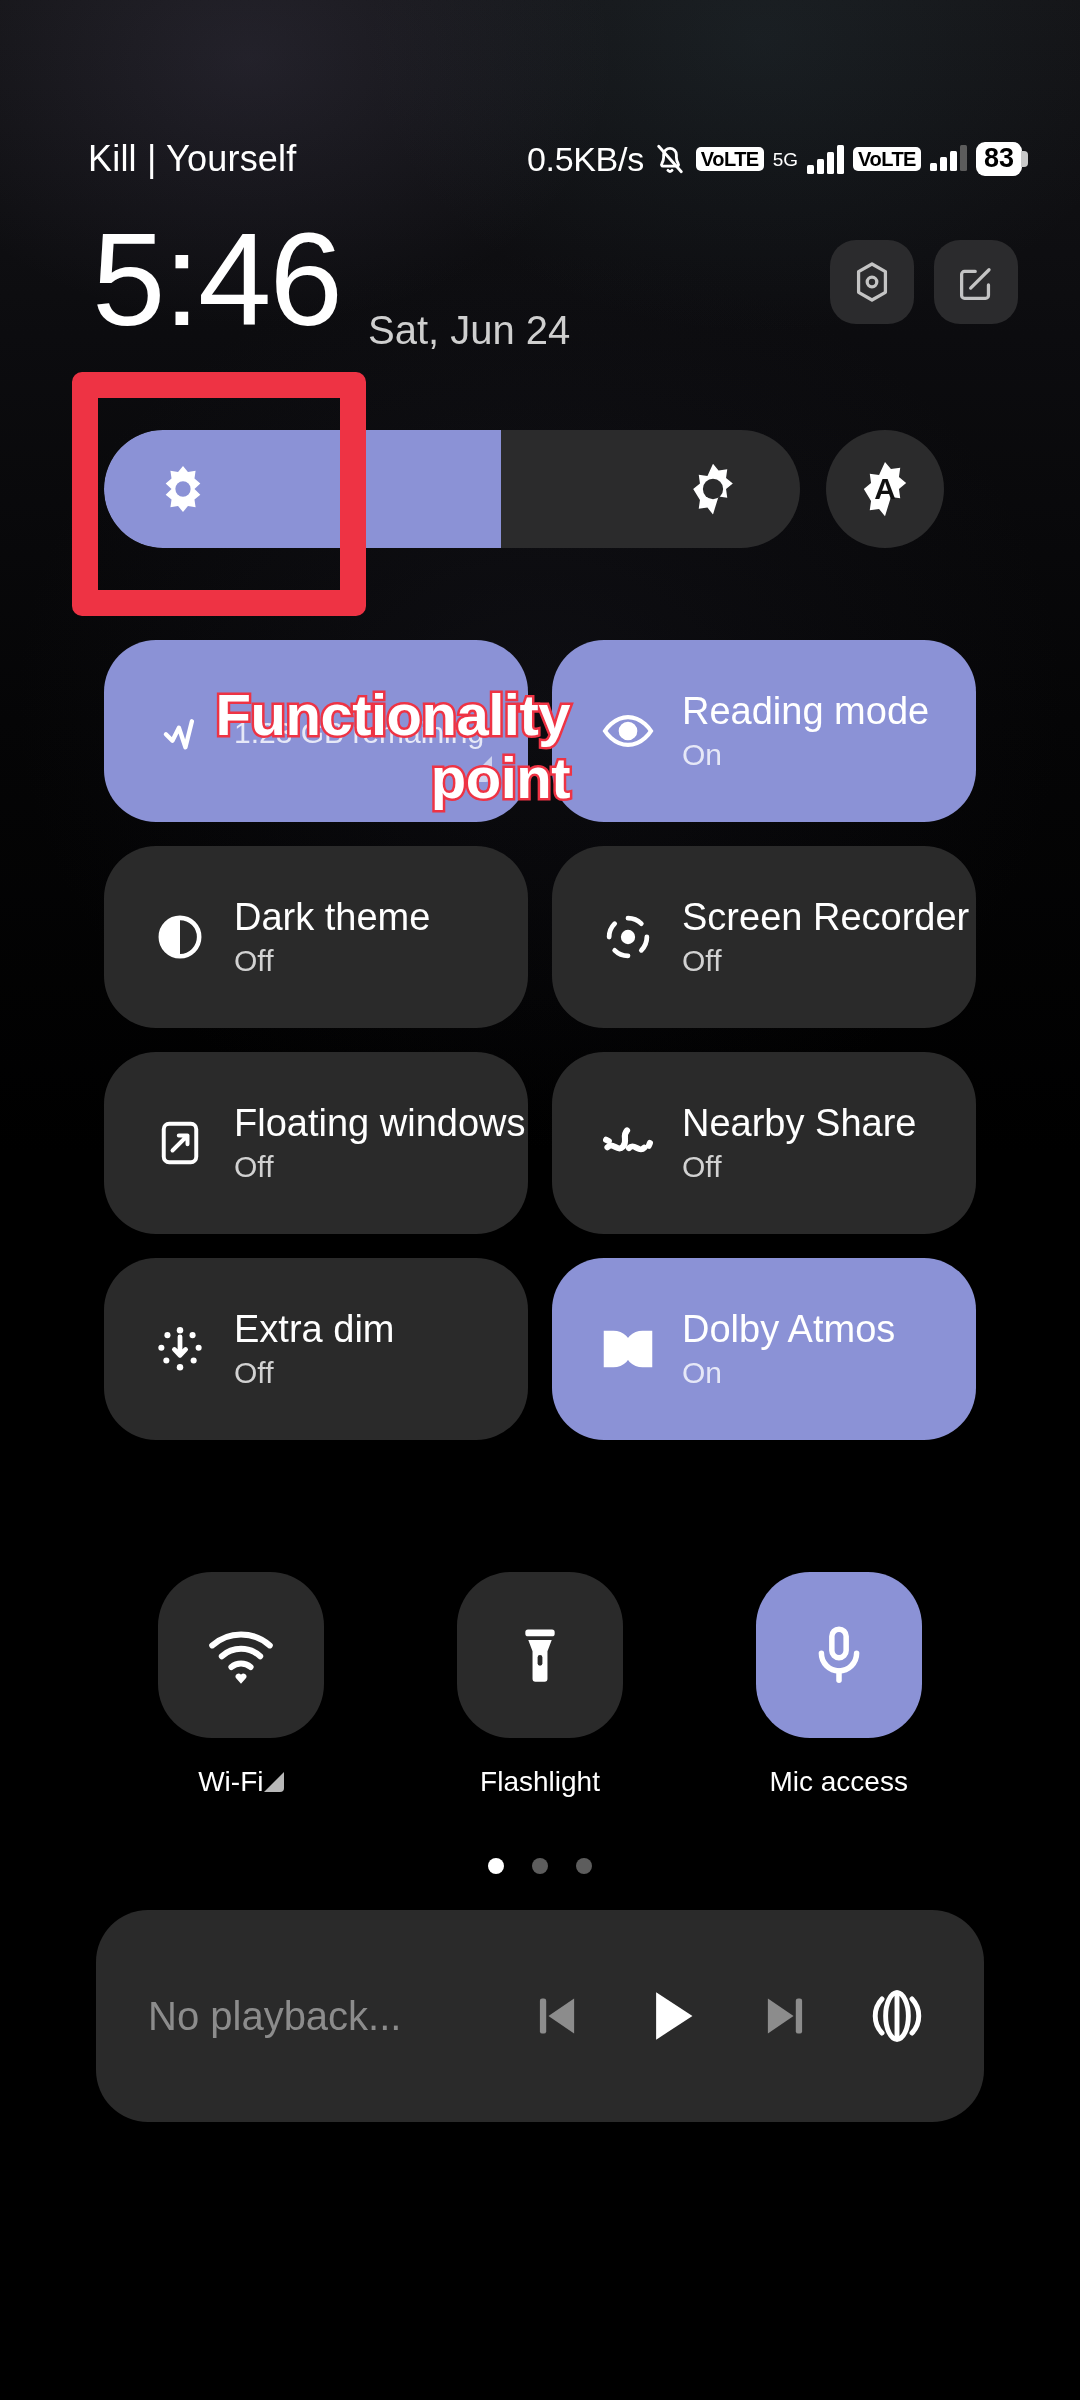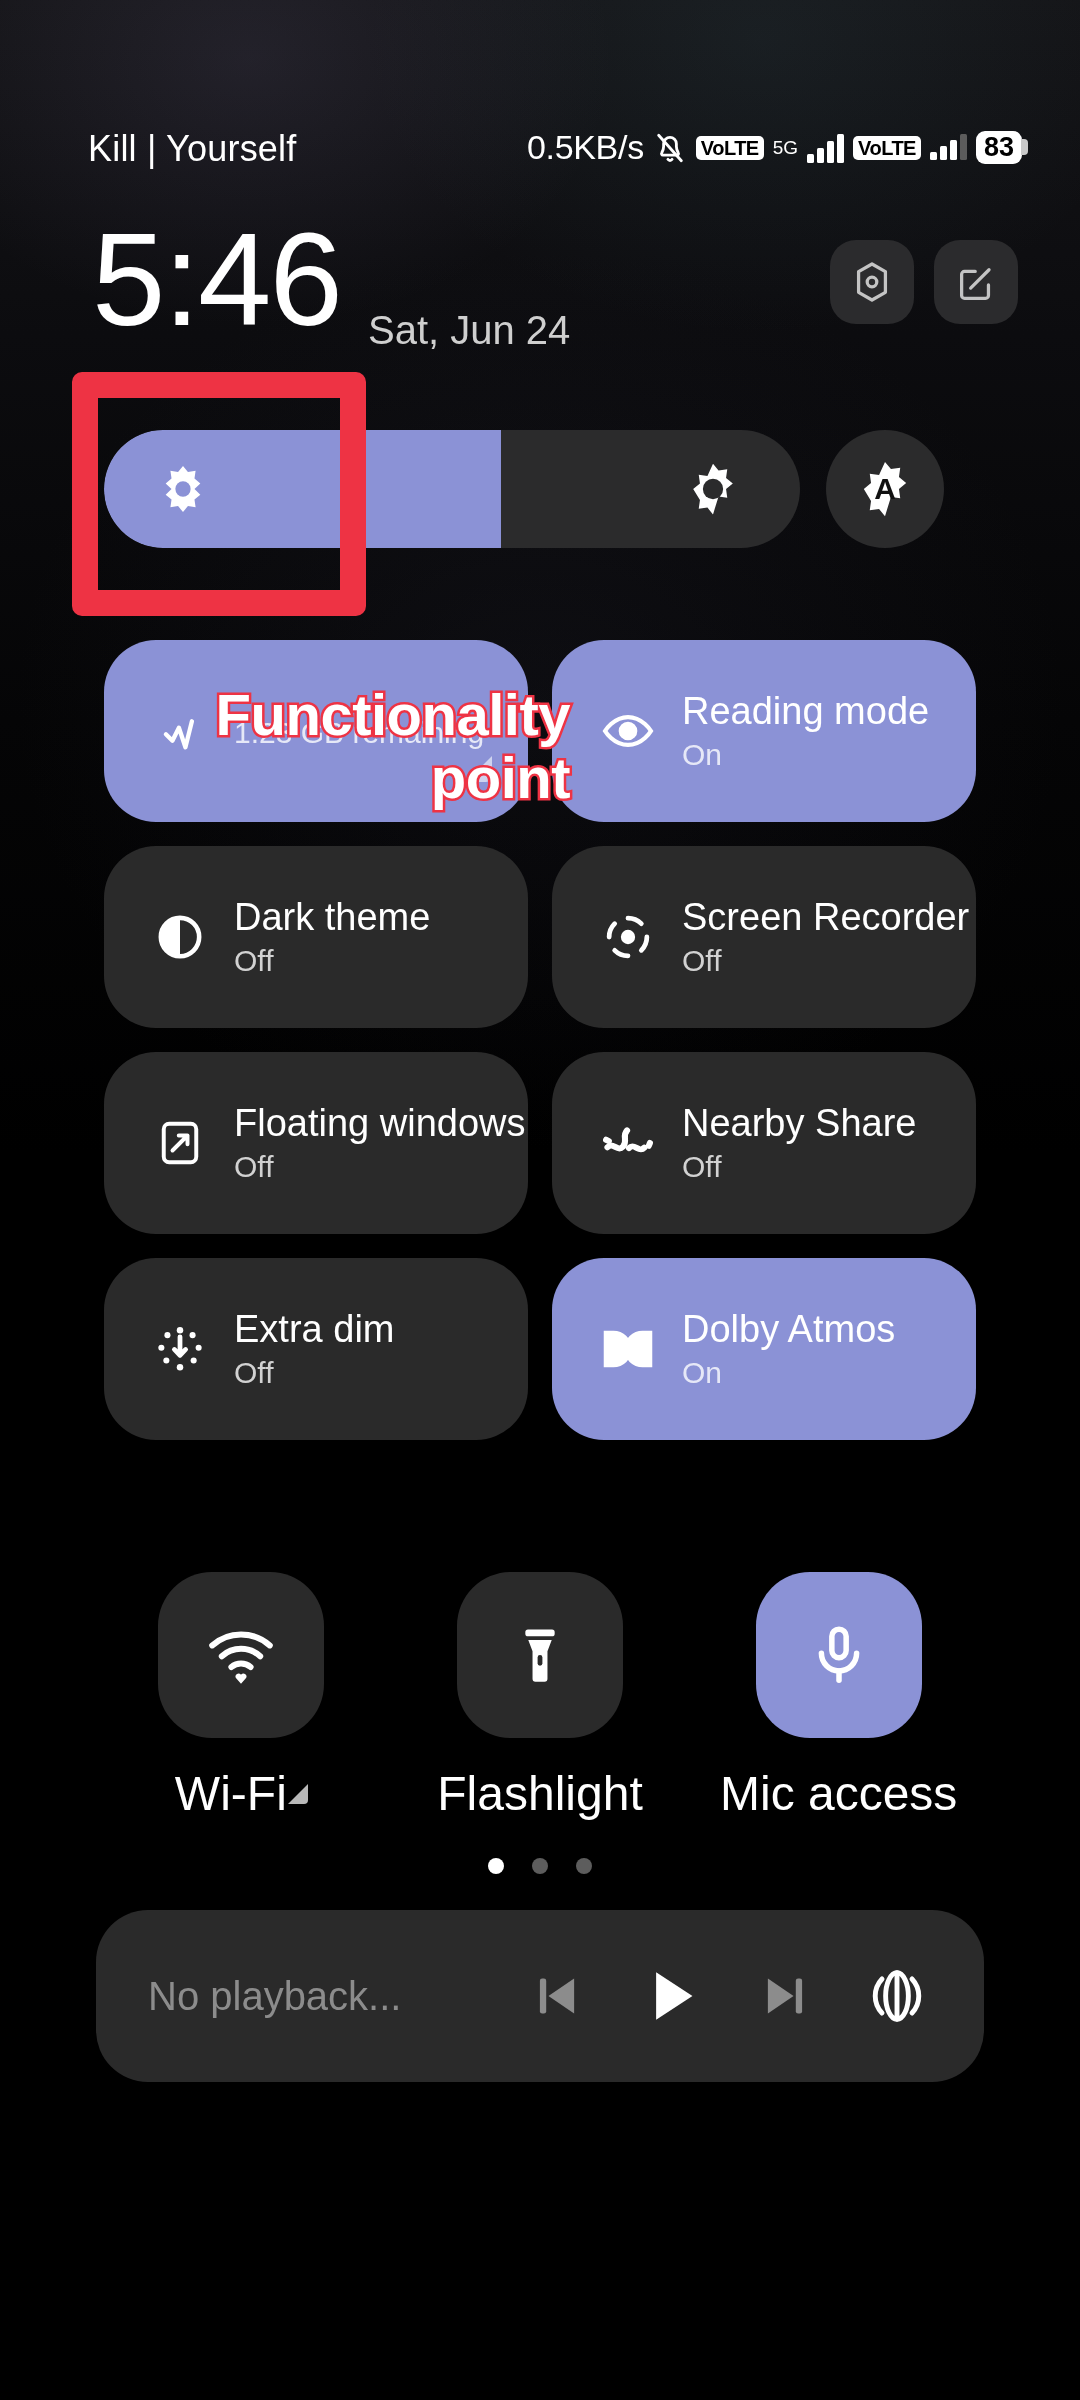--- a/index.html
+++ b/index.html
@@ -15,21 +15,21 @@
     background:
       radial-gradient(520px 380px at 250px 60px, rgba(120,110,150,0.16), rgba(0,0,0,0) 70%),
       radial-gradient(560px 420px at 760px 40px, rgba(70,110,120,0.13), rgba(0,0,0,0) 70%),
       radial-gradient(700px 600px at 540px 700px, rgba(40,40,55,0.22), rgba(0,0,0,0) 75%),
       linear-gradient(180deg,#141417 0%,#0c0c0f 14%,#050506 30%,#000 48%,#000 100%);
   }
 
   
   #statusbar {
     position:absolute; top:128px; left:0; width:1080px; height:62px;
-    display:flex; align-items:flex-start;gap:43px;
+    display:flex; align-items:center;gap:43px;
   }
   .carrier { margin-left:88px; color:#fff; font-size:36px; letter-spacing:.2px; white-space:nowrap; }
   .sb-right { margin-left:auto; margin-right:52px; display:flex; align-items:center; gap:9px; }
   .netspeed { color:#fff; font-size:34px; letter-spacing:-.3px; }
   .volte-badge {
     background:#fff; color:#000; border-radius:5px;
     font-size:20px; font-weight:bold; padding:2px 5px; line-height:1;
     letter-spacing:-.5px;
   }
   .gen5 { color:#fff; font-size:19px; line-height:1; }
@@ -119,36 +119,36 @@
 
   
   #quickrow { position:absolute; top:1572px; left:0; width:1080px; display:flex; padding:0 104px; gap:24px; }
   .qitem { flex:1; display:flex; flex-direction:column; align-items:center; }
   .qbtn {
     width:166px; height:166px; border-radius:54px; background:#2a2a2a;
     display:flex; align-items:center; justify-content:center;
   }
   .qbtn.on { background:#8b92d6; }
   .qlabel {
-    margin-top:28px; color:#fff; font-size:48px; display:flex; align-items:center; gap:1px;
+    margin-top:28px; color:#fff; font-size:28px; display:flex; align-items:center; gap:1px;
     white-space:nowrap;
   }
   .qarrow {
     width:0; height:0; border-left:20px solid transparent;
     border-bottom:20px solid #b8b8b8; border-bottom-right-radius:4px;
   }
 
   
   #dots { position:absolute; top:1858px; left:0; width:1080px; display:flex; justify-content:center; gap:28px; }
   #dots span { width:16px; height:16px; border-radius:50%; background:#5d5d5d; display:block; }
   #dots span.active { background:#fff; }
 
   
   #media {
-    position:absolute; top:1910px; left:96px; width:888px; height:172px;
+    position:absolute; top:1910px; left:96px; width:888px; height:212px;
     border-radius:52px; background:#2a2a2a;
     display:flex; align-items:center; padding:0 56px 0 52px; gap:0;
   }
   .mtext { color:#8c8c8c; font-size:40px; flex:0 0 auto; }
   .mctrls { margin-left:auto; display:flex; align-items:center; gap:54px; }
   svg { display:block; }
 </style>
 </head>
 <body>
 

